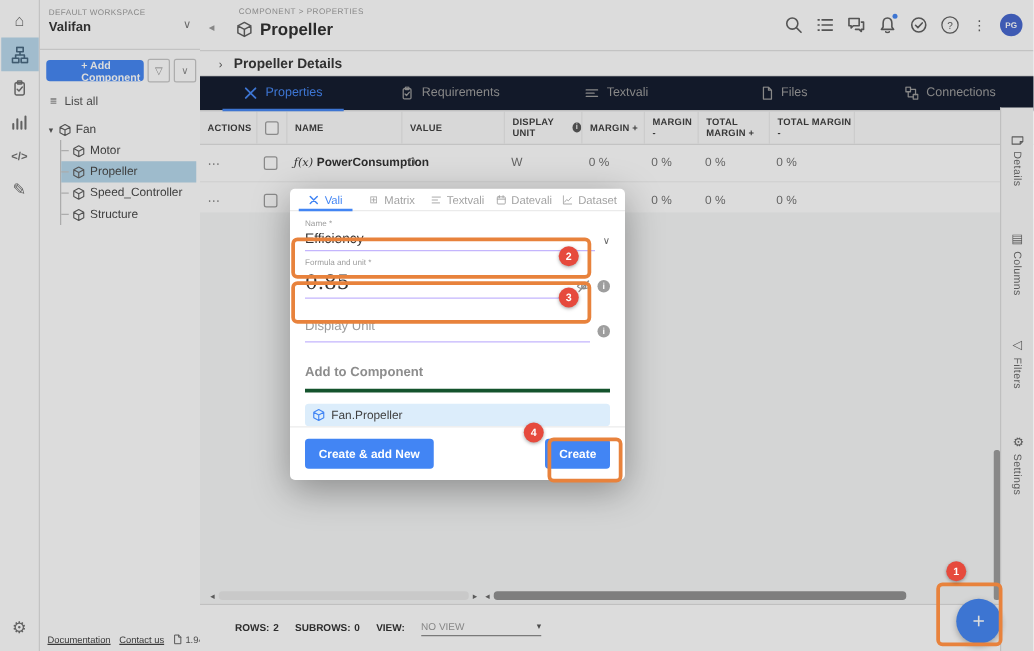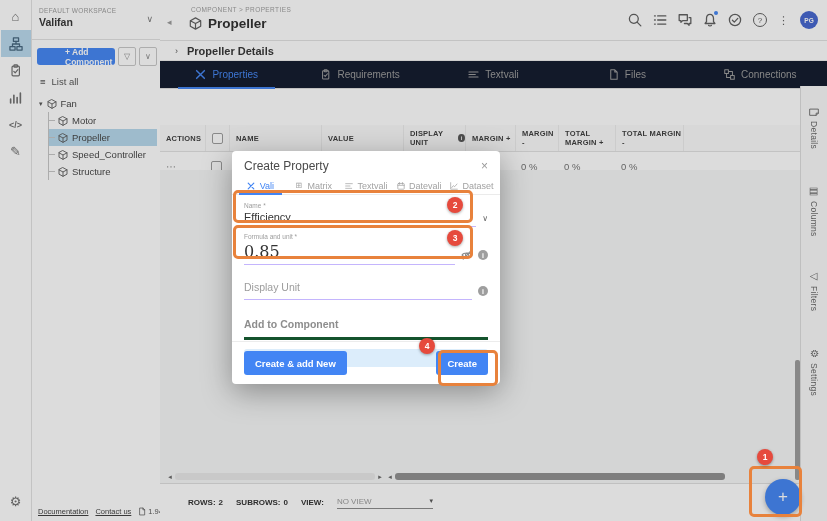--- a/index.html
+++ b/index.html
@@ -52,21 +52,21 @@
   .avatar{width:18px;height:18px;border-radius:50%;background:#4365cf;color:#fff;font-size:6.5px;font-weight:bold;display:flex;align-items:center;justify-content:center;}
   .details-bar{height:19px;border-bottom:1px solid #ececec;display:flex;align-items:center;gap:9px;padding-left:15px;}
   .details-chev{color:#555;font-size:9px;}
   .details-label{font-size:11px;font-weight:bold;color:#333;}
   .tabbar{height:27px;background:#0f172a;border-bottom:1px solid #dedede;display:flex;justify-content:center;}
   .tab{flex:1;display:flex;align-items:center;justify-content:center;gap:6px;font-size:10px;color:#9b9b9b;position:relative;cursor:pointer;}
   .tab.active{color:#4285f4;}
   .tab.active::after{content:"";position:absolute;left:18px;right:18px;bottom:-1px;height:2px;background:#4285f4;}
 
   
-  .ghead{height:26px;background:#fbfbfb;border-bottom:1px solid #e2e2e2;display:flex;align-items:center;font-size:7.5px;font-weight:bold;color:#3c3c3c;letter-spacing:.2px;margin-top:36px;}
+  .ghead{height:26px;background:#fbfbfb;border-bottom:1px solid #e2e2e2;display:flex;align-items:center;font-size:7.5px;font-weight:bold;color:#3c3c3c;letter-spacing:.2px;}
   .gcell{padding-left:6px;box-sizing:border-box;display:flex;align-items:center;gap:3px;height:100%;}
   .gcell + .gcell{border-left:1px solid #ececec;}
   .c-act{width:45px;}.c-chk{width:24px;}.c-name{width:92px;}.c-val{width:82px;}.c-unit{width:62px;}
   .c-mp{width:50px;}.c-mm{width:43px;}.c-tmp{width:57px;}.c-tmm{width:68px;}.c-fill{flex:1;border-left:1px solid #ececec;height:100%;}
   .row{height:29px;border-bottom:1px solid #f0f0f0;display:flex;align-items:center;font-size:9.5px;color:#707070;background:#fff;}
   .row .gcell + .gcell{border-left:none;}
   .more{color:#8a8a8a;font-size:10px;letter-spacing:1px;}
   .chk{width:11px;height:11px;border:1px solid #9d9d9d;border-radius:2px;background:#fff;appearance:none;margin:0;}
   .fx{font-family:"DejaVu Serif",serif;font-style:italic;font-size:9px;color:#333;}
   .prop-name{font-weight:bold;color:#2e2e2e;font-size:9.5px;}
@@ -440,24 +440,20 @@
   </div>
   <div class="vscroll"></div>
 
   <div class="fab">
       <span>+</span>
     </div>
 
   <div class="overlay"></div>
 
   <div class="modal">
-    <div class="m-head">
-      <span class="m-title">Create Property</span>
-      <span class="m-close">×</span>
-    </div>
     <div class="m-tabs">
       <div class="m-tab active">
         <span class="ic">
             <svg width="8" height="8" viewBox="0 0 12 12" style="stroke-width:1.8">
               <path d="M1.8 1.8 L10.2 10.2 M10.2 1.8 L1.8 10.2"></path>
             </svg>
           </span>
         <span>Vali</span>
       </div>
       <div class="m-tab">

